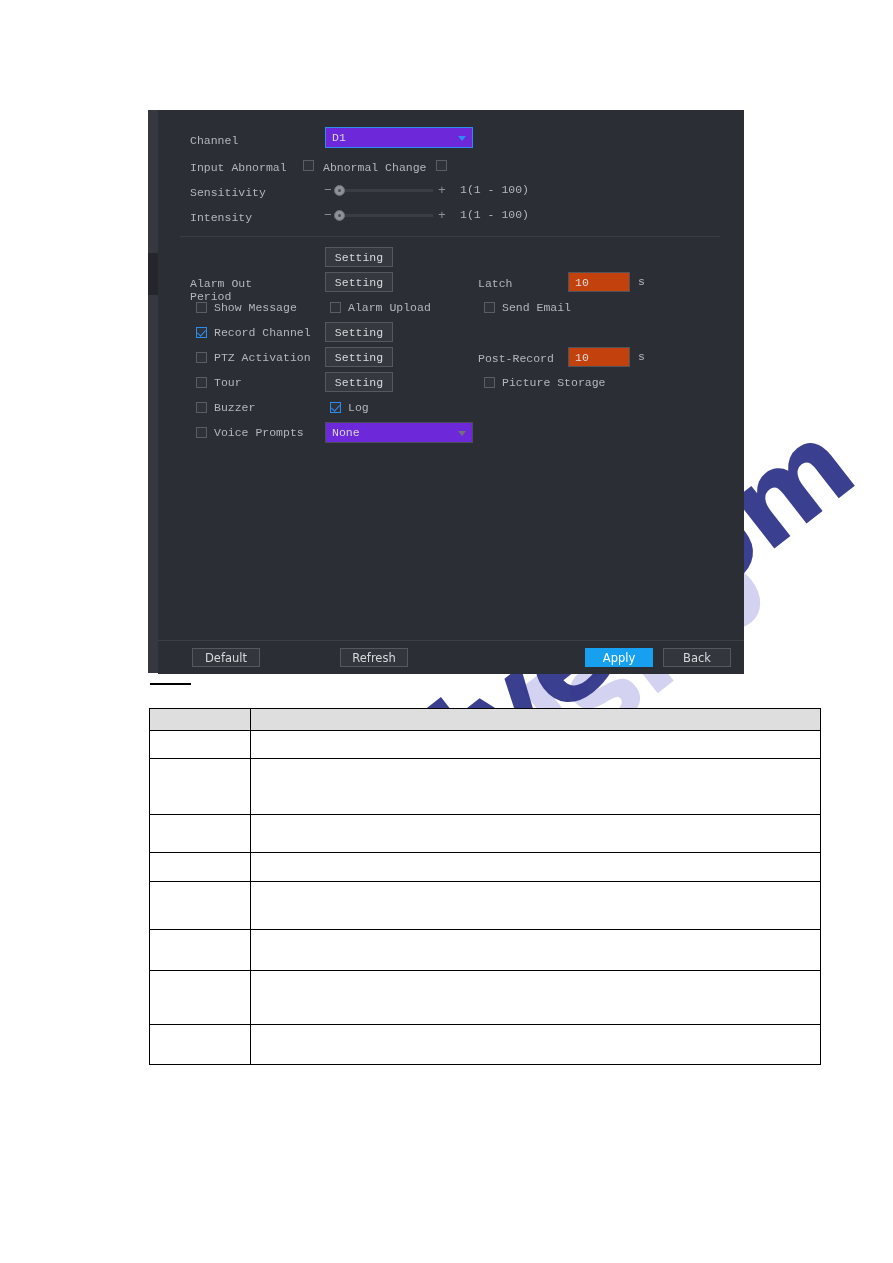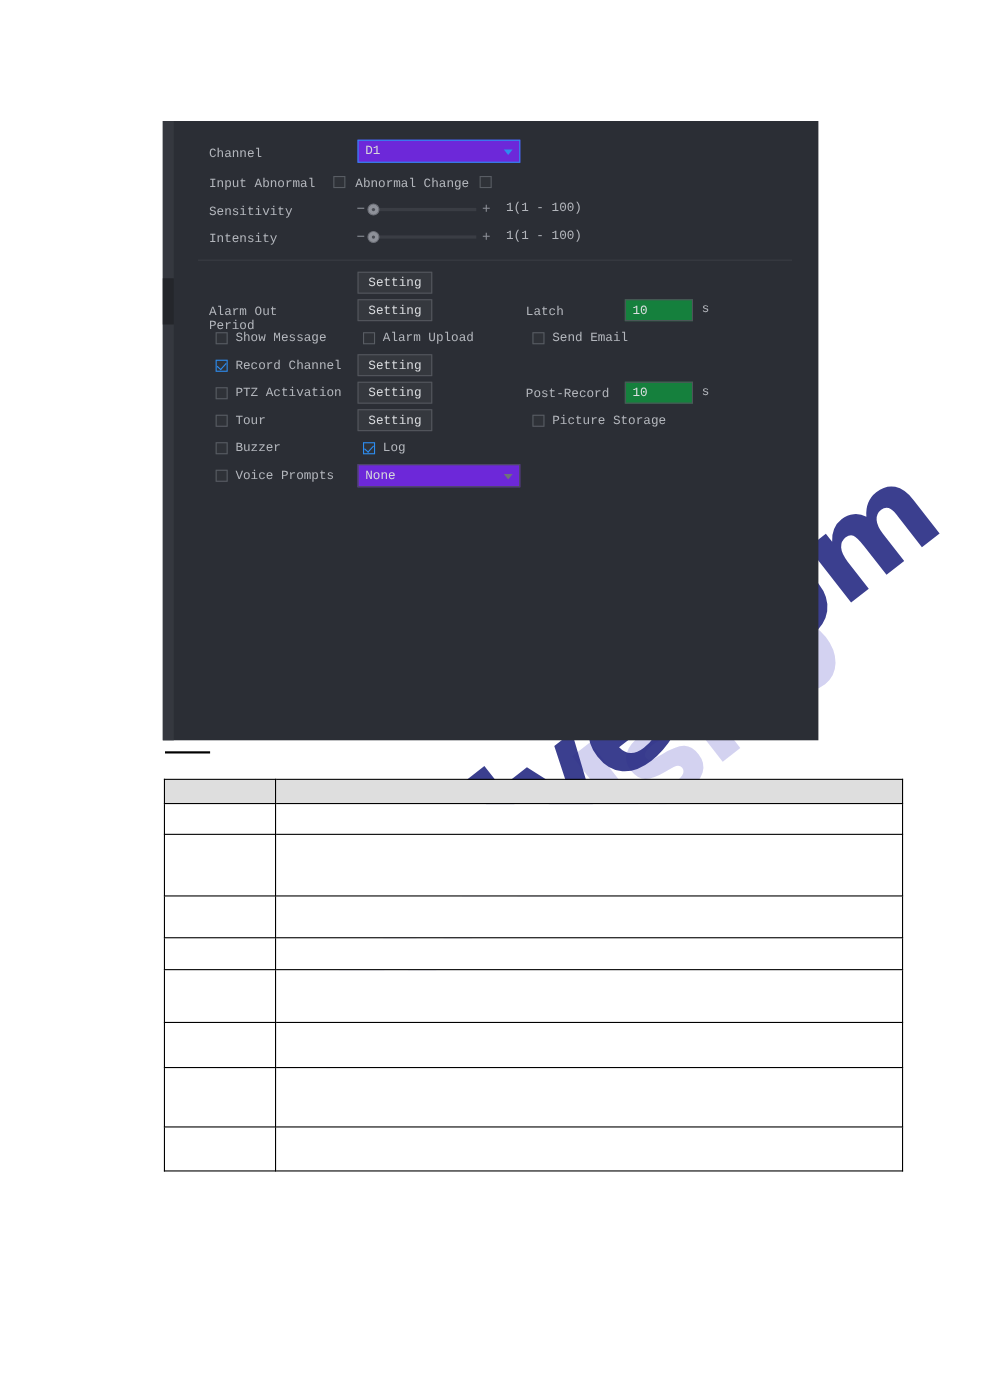--- a/index.html
+++ b/index.html
@@ -219,21 +219,21 @@
     position: absolute;
     width: 68px;
     height: 20px;
   }
 
   
   .tfield {
     position: absolute;
     box-sizing: border-box;
     height: 20px;
-    background: #15803d;
+    background: #c2410c;
     border: 1px solid #50535a;
     color: #dcdee1;
     font-size: 11.5px;
     display: flex;
     align-items: center;
     padding-left: 6px;
   }
   .unit {
     position: absolute;
     color: #b3b6bc;
@@ -462,20 +462,34 @@
       <span class="cb"></span>
       <span class="lbl">Voice Prompts</span>
     </div>
     <div class="combo" style="left:167px; top:312px; width:148px;">
       <span>None</span>
       <span class="caret"></span>
     </div>
 
   </div>
 
+  <div id="dialog-footer">
+    <div class="fbtn" style="left:34px; width:68px;">
+      <span>Default</span>
+    </div>
+    <div class="fbtn" style="left:182px; width:68px;">
+      <span>Refresh</span>
+    </div>
+    <div class="fbtn primary" style="left:427px; width:68px;">
+      <span>Apply</span>
+    </div>
+    <div class="fbtn" style="left:505px; width:68px;">
+      <span>Back</span>
+    </div>
+  </div>
 
 </div>
 
 <div id="caption-bar"></div>
 
 <table id="spec-table">
   <colgroup>
     <col class="c1">
     <col class="c2">
   </colgroup>

